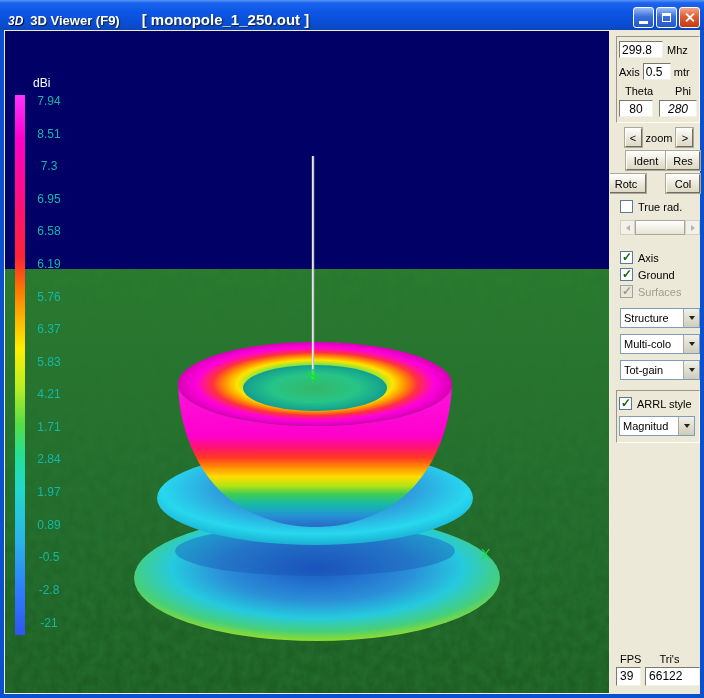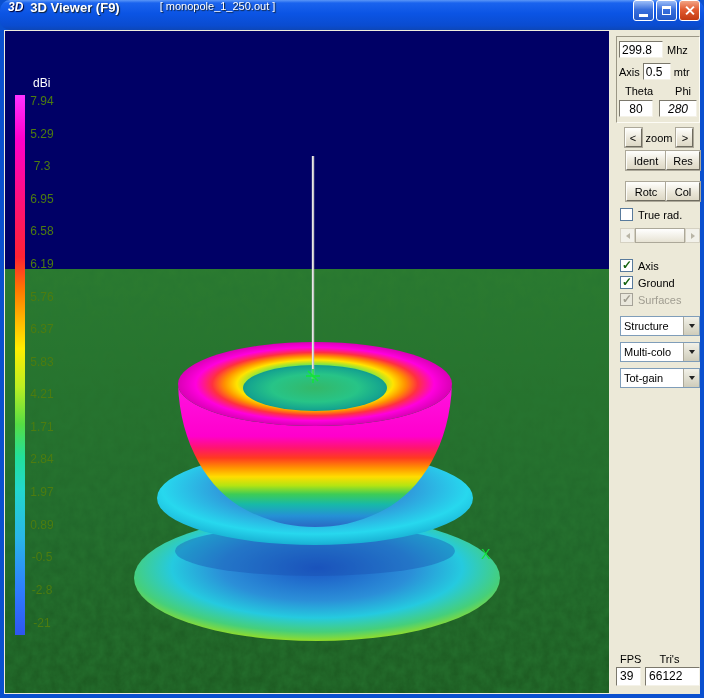--- a/index.html
+++ b/index.html
@@ -1,25 +1,25 @@
 <!DOCTYPE html>
 <html><head>
 <meta charset="utf-8">
 <style>
   html,body{margin:0;padding:0;background:#3a6ea5;}
   *{box-sizing:border-box;}
   .window{width:704px;height:698px;position:relative;background:#0a50cf;
     font-family:"Liberation Sans",sans-serif;overflow:hidden;}
   
-  .titlebar{height:30px;display:flex;align-items:flex-start;padding:0 4px 2px 8px;
-    background:linear-gradient(180deg,#5a96f7 0%,#1a63ee 10%,#0b54e4 45%,#0a4cd0 85%,#0d47b8 100%);border-radius:10px;}
+  .titlebar{height:30px;display:flex;align-items:flex-end;padding:0 4px 2px 8px;
+    background:linear-gradient(180deg,#5a96f7 0%,#1a63ee 10%,#0b54e4 45%,#0a4cd0 85%,#0d47b8 100%);}
   .app-icon{color:#fff;font-weight:bold;font-style:italic;font-size:12px;
     text-shadow:1px 1px 1px #003;margin-right:7px;}
   .wtitle{color:#fff;font-weight:bold;font-size:13px;text-shadow:1px 1px 1px #123;}
-  .wfile{color:#fff;font-weight:normal;font-size:11px;text-shadow:1px 1px 1px #123;margin-left:40px;}
+  .wfile{color:#fff;font-weight:bold;font-size:15px;text-shadow:1px 1px 1px #123;margin-left:22px;}
   .caption{margin-left:auto;display:flex;gap:2px;}
   .cap-btn{width:21px;height:21px;border:1px solid #fff;border-radius:3px;
     background:linear-gradient(180deg,#9dbef8,#3a70dd 45%,#2258c8);
     display:flex;align-items:center;justify-content:center;cursor:pointer;}
   .cap-btn.close{background:linear-gradient(180deg,#f2a385,#e25c32 45%,#c23a12);}
   .glyph-min{width:9px;height:3px;background:#fff;margin-top:10px;}
   .glyph-max{width:9px;height:9px;border:1px solid #fff;border-top-width:3px;}
   .glyph-close{position:relative;width:11px;height:11px;}
   .glyph-close::before,.glyph-close::after{content:"";position:absolute;left:5px;top:0;
     width:2px;height:11px;background:#fff;}
@@ -28,21 +28,21 @@
   
   .body-row{display:flex;height:664px;padding:0 4px;}
   .viewport{width:606px;height:664px;position:relative;border:1px solid #efecdd;background:#000066;}
   .viewport svg{display:block;}
   
   .colorbar{position:absolute;left:10px;top:64px;width:10px;height:540px;
     background:linear-gradient(180deg,#ff33ff 0%,#ff00cc 8%,#ff1177 20%,#ff2233 30%,
       #ff7700 36%,#ffbb00 42%,#ffee00 47%,#bbee22 54%,#55dd44 61%,#22e09a 67%,
       #22d8cc 73%,#29b6e8 82%,#2e7bff 92%,#2f55f0 100%);}
   .cb-unit{position:absolute;left:28px;top:45px;color:#fff;font-size:12px;}
-  .cb-label{position:absolute;left:17px;width:40px;text-align:center;color:#4d7c0f;
+  .cb-label{position:absolute;left:24px;width:40px;text-align:center;color:#14b8a6;
     font-size:12px;height:14px;line-height:14px;}
   
   .panel{width:90px;height:664px;background:#ece9d8;display:flex;flex-direction:column;
     align-items:flex-end;font-size:11px;color:#000;}
   .group{border:1px solid;border-color:#9b9786 #fdfcf5 #fdfcf5 #9b9786;
     width:84px;padding:4px 2px 5px 2px;}
   .row{display:flex;align-items:center;}
   .tin{height:17px;border:1px solid;border-color:#7b786c #f4f2e8 #f4f2e8 #7b786c;
     background:#fff;font-family:"Liberation Sans",sans-serif;font-size:12px;padding:0 2px;}
   .btn{background:linear-gradient(180deg,#fdfdfa,#e9e5d6 60%,#ddd8c6);
@@ -186,21 +186,21 @@
           <line x1="301" y1="345" x2="315" y2="345"></line>
           <line x1="308" y1="338" x2="308" y2="352"></line>
           <line x1="303" y1="340" x2="313" y2="350"></line>
         </g>
         <text x="476" y="528" fill="#12e33a" font-size="14" font-family="Liberation Sans, sans-serif">X</text>
       </svg>
 
       <div class="colorbar"></div>
       <span class="cb-unit">dBi</span>
       <span class="cb-label" style="top:63px">7.94</span>
-      <span class="cb-label" style="top:96px">5.29</span>
+      <span class="cb-label" style="top:96px">8.51</span>
       <span class="cb-label" style="top:128px">7.3</span>
       <span class="cb-label" style="top:161px">6.95</span>
       <span class="cb-label" style="top:193px">6.58</span>
       <span class="cb-label" style="top:226px">6.19</span>
       <span class="cb-label" style="top:259px">5.76</span>
       <span class="cb-label" style="top:291px">6.37</span>
       <span class="cb-label" style="top:324px">5.83</span>
       <span class="cb-label" style="top:356px">4.21</span>
       <span class="cb-label" style="top:389px">1.71</span>
       <span class="cb-label" style="top:421px">2.84</span>
@@ -236,21 +236,21 @@
       <div class="row" style="margin-top:5px;gap:4px;width:82px;justify-content:center">
         <button class="btn" style="width:17px">&lt;</button>
         <span>zoom</span>
         <button class="btn" style="width:17px">&gt;</button>
       </div>
 
       <div class="row" style="margin-top:4px;">
         <button class="btn" style="width:40px">Ident</button>
         <button class="btn" style="width:34px">Res</button>
       </div>
-      <div class="row" style="margin-top:12px;gap:0">
+      <div class="row" style="margin-top:4px;gap:20px">
         <button class="btn" style="width:40px">Rotc</button>
         <button class="btn" style="width:34px">Col</button>
       </div>
 
       <div class="cbrow" style="margin-top:7px">
         <span class="cbox"></span>
         <span class="cblabel">True rad.</span>
       </div>
 
       <div class="hscroll disabled" style="margin-top:7px">
@@ -290,20 +290,32 @@
             <span class="tri-down"></span>
           </span>
       </div>
       <div class="dd" style="margin-top:6px">
         <span class="dd-value">Tot-gain</span>
         <span class="dd-btn">
             <span class="tri-down"></span>
           </span>
       </div>
 
+      <div class="group" style="margin-top:10px;padding:6px 2px">
+        <div class="cbrow">
+          <span class="cbox checked"></span>
+          <span class="cblabel">ARRL style</span>
+        </div>
+        <div class="dd" style="margin-top:6px;width:76px">
+          <span class="dd-value">Magnitud</span>
+          <span class="dd-btn">
+              <span class="tri-down"></span>
+            </span>
+        </div>
+      </div>
 
       <div class="spacer"></div>
 
 
       <div class="row" style="width:84px;margin-top:5px;padding:0 4px;gap:18px">
         <span>FPS</span>
         <span>Tri's</span>
       </div>
       <div class="row" style="width:84px;margin-top:2px;gap:4px;margin-bottom:8px">
         <span class="vbox" style="width:30px">39</span>

